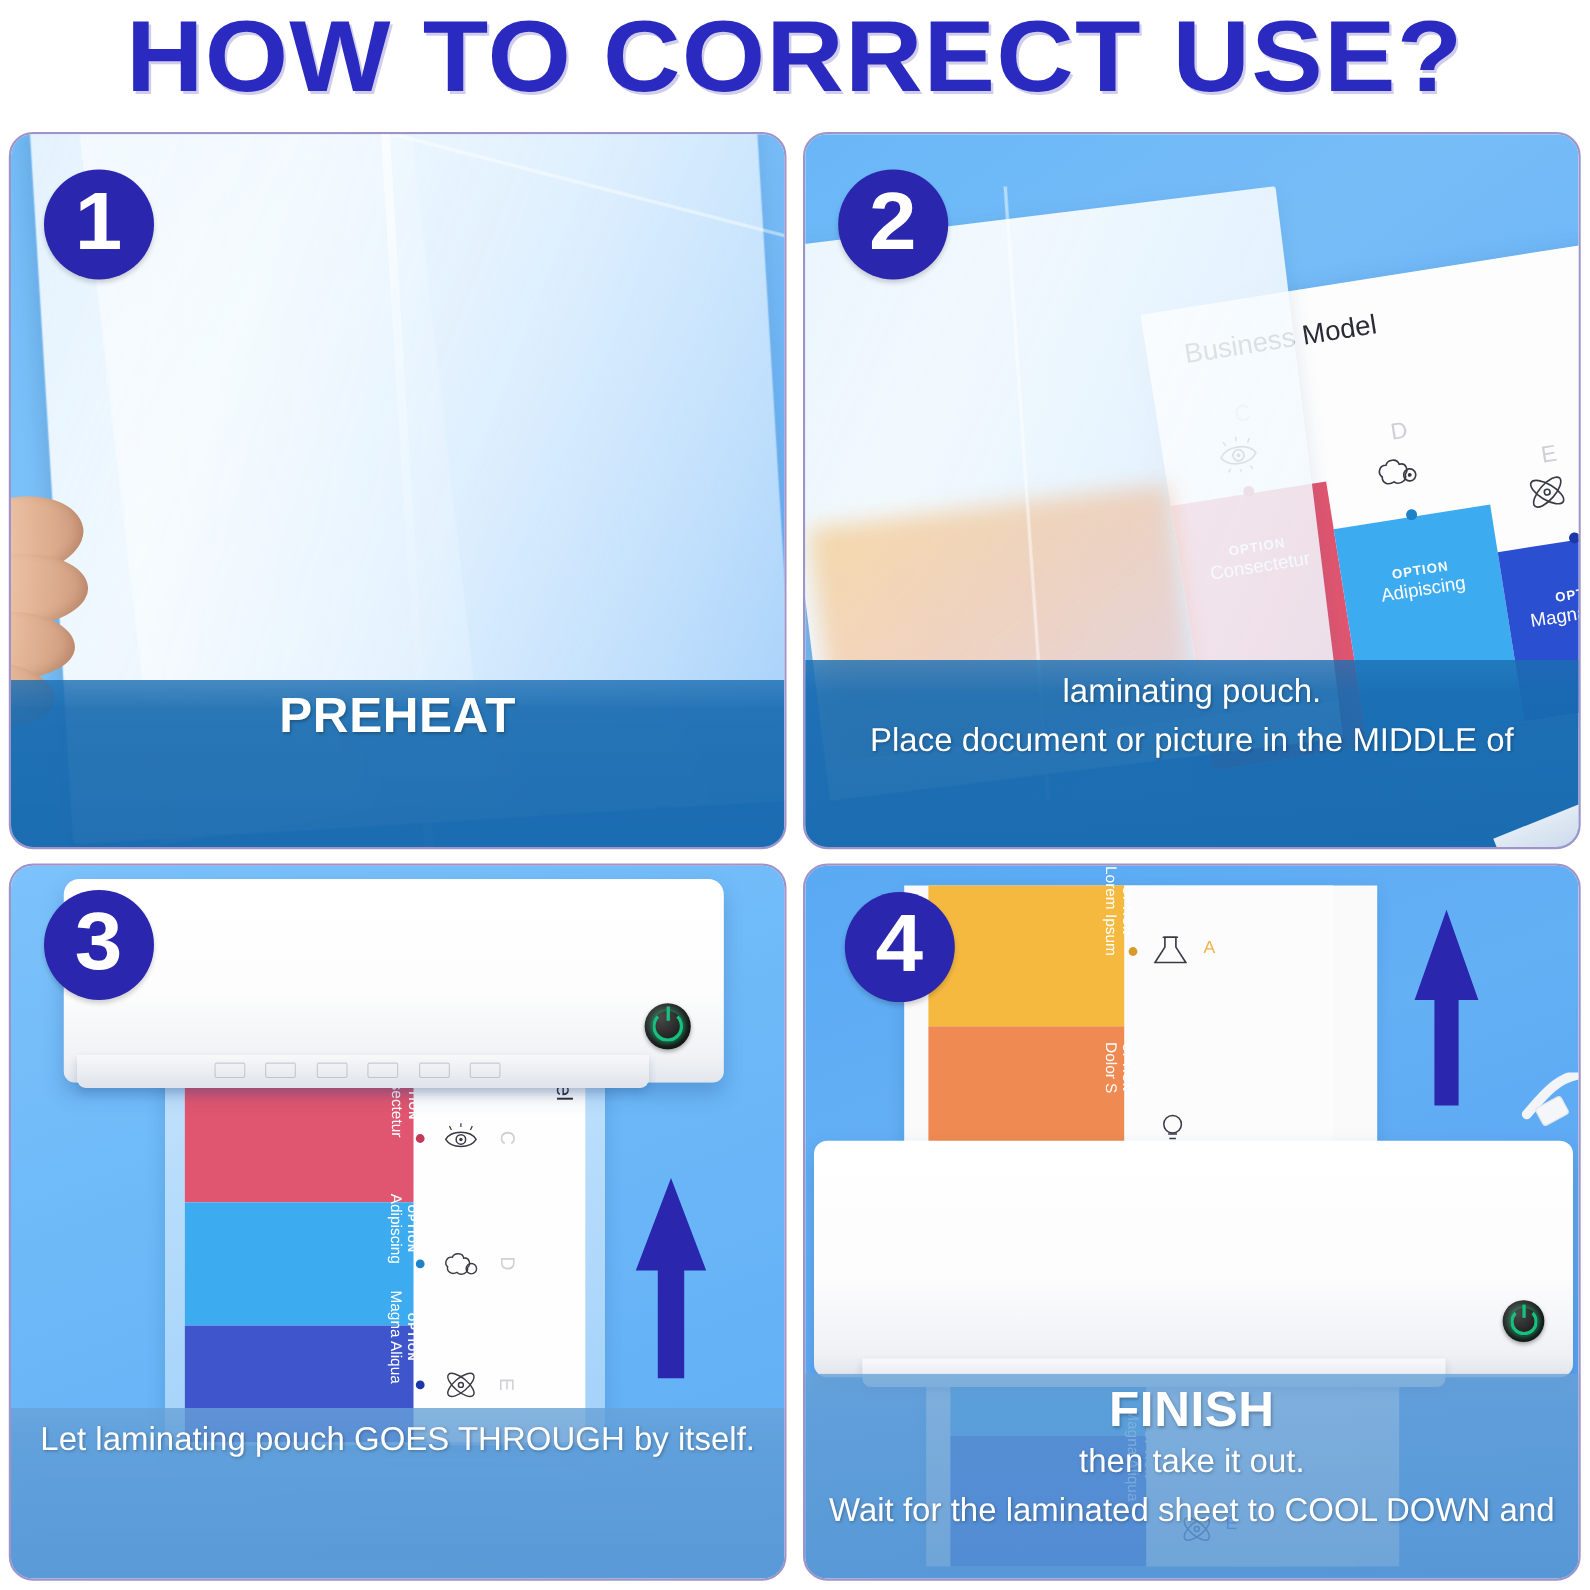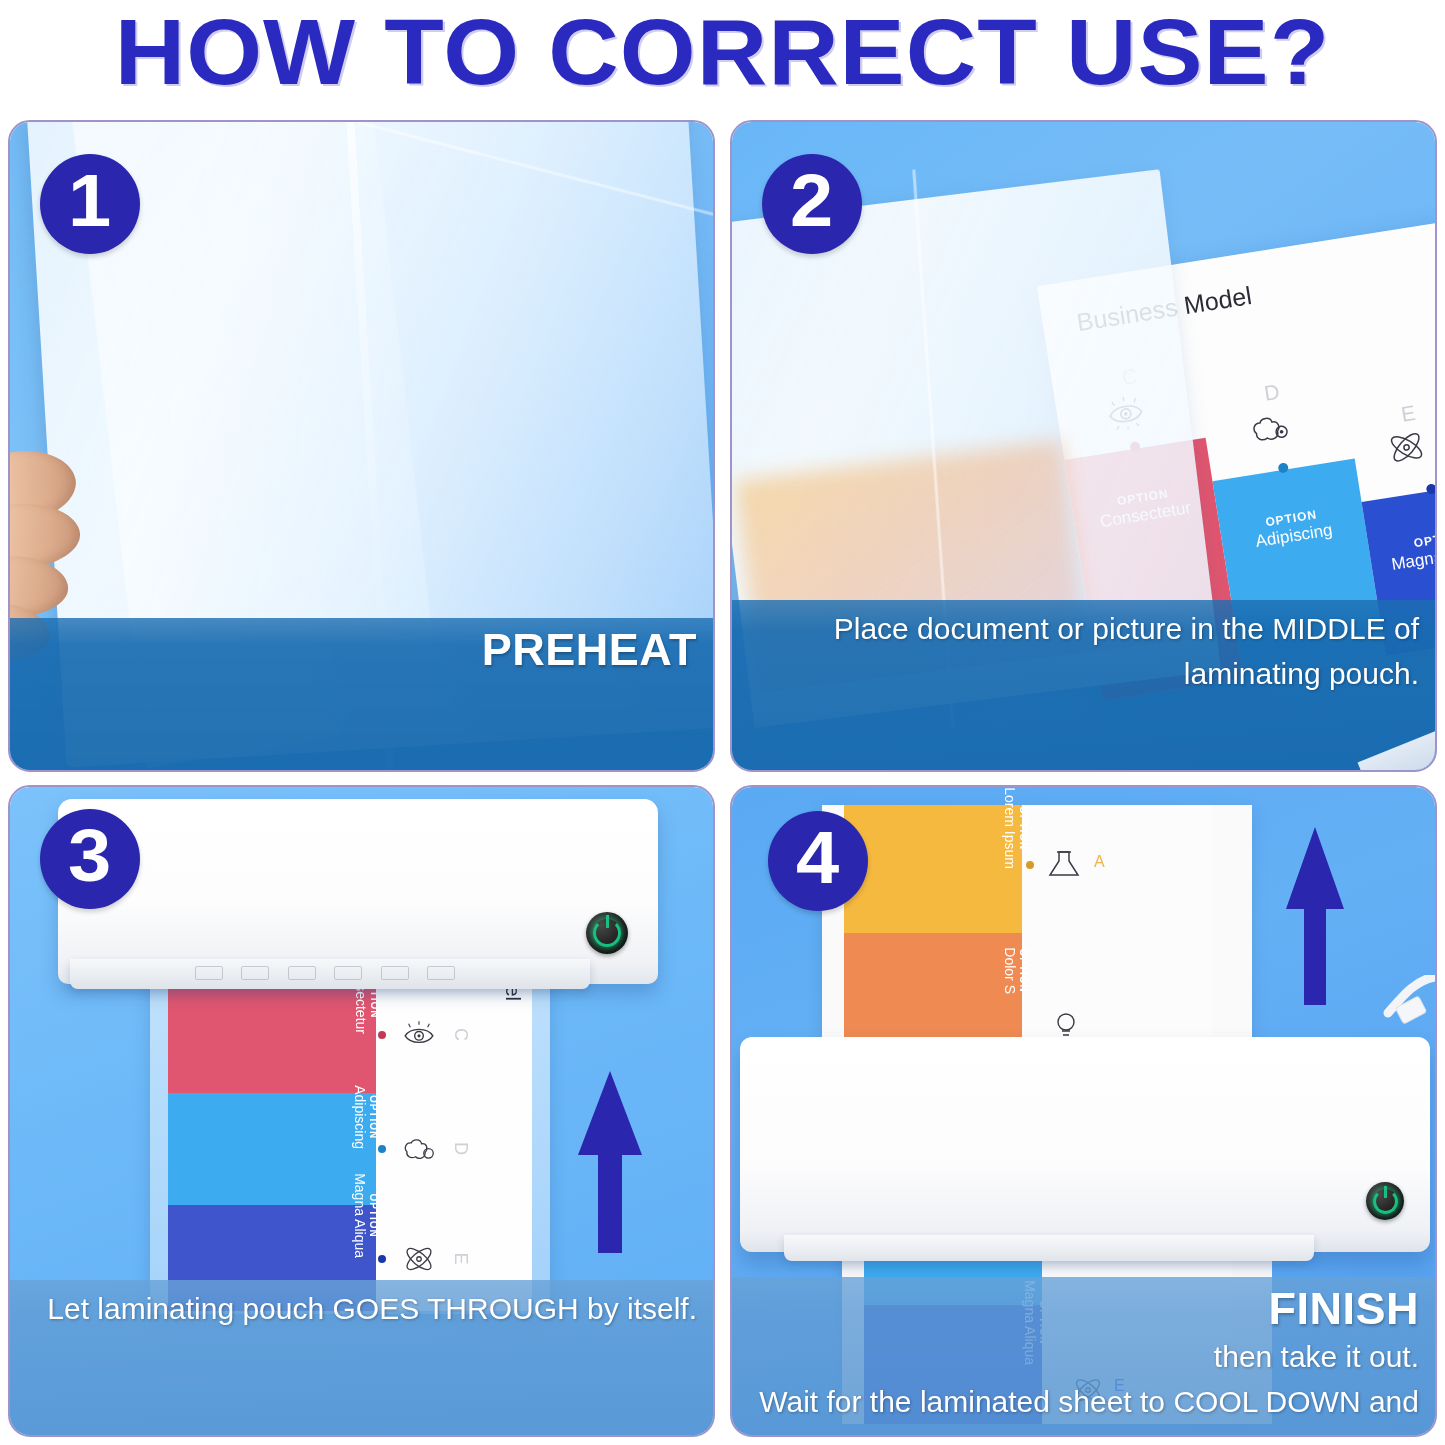--- a/index.html
+++ b/index.html
@@ -65,39 +65,39 @@
   .badge-1{left:30px;top:32px;}
   .badge-2{left:30px;top:32px;}
   .badge-3{left:30px;top:22px;}
   .badge-4{left:36px;top:24px;}
 
   
   .caption{
     position:absolute;left:0;right:0;bottom:0;
     z-index:35;
     color:#fff;
-    text-align:right;
+    text-align:center;
     padding:6px 16px 14px 16px;
     box-sizing:border-box;
   }
   .cap-dark{background:linear-gradient(180deg,rgba(28,110,178,.80) 0%,rgba(24,107,176,.92) 18%,rgba(22,104,173,.94) 100%);}
   .cap-light{background:linear-gradient(180deg,rgba(104,162,216,.80) 0%,rgba(96,156,213,.82) 20%,rgba(88,150,210,.86) 100%);}
   .cap-h{
     font-weight:bold;font-size:45px;line-height:1.05;letter-spacing:.5px;
     text-shadow:1px 2px 3px rgba(0,0,0,.28);
     margin:2px 0 2px 0;
   }
   .cap-s{
     font-size:30px;line-height:1.5;font-weight:400;
     text-shadow:1px 1px 3px rgba(0,0,0,.30);
   }
   .c1{height:152px;}
   .c2{height:170px;}
   .c3{height:155px;}
-  .c4{height:158px;}
+  .c4{height:186px;}
 
   
   .pouch1{
     position:absolute;left:36px;top:-34px;width:660px;height:660px;
     background:linear-gradient(115deg,rgba(255,255,255,.80) 0%,rgba(250,253,255,.92) 28%,rgba(240,248,255,.86) 55%,rgba(228,242,255,.70) 80%,rgba(215,236,255,.55) 100%);
     transform:rotate(-3.5deg);
     border-radius:4px 4px 6px 6px;
     box-shadow:-4px 6px 22px rgba(40,80,140,.22);
     filter:blur(.3px);
   }
@@ -396,22 +396,22 @@
         <div class="seal"></div>
       </div>
 
       <div class="diagband2"></div>
 
       <div class="badge badge-2">
         <span>2</span>
       </div>
 
       <div class="caption cap-dark c2">
+        <div class="cap-s">laminating pouch.</div>
         <div class="cap-s">Place document or picture in the MIDDLE of</div>
-        <div class="cap-s">laminating pouch.</div>
       </div>
     </div>
 
     <div class="panel p3">
       <div class="bgblue bg3"></div>
 
       <div class="pouch3">
         <div class="p3sheet">
           <div class="p3bars">
             <div class="p3bar" style="top:0;height:118px;background:#e0556f;">

